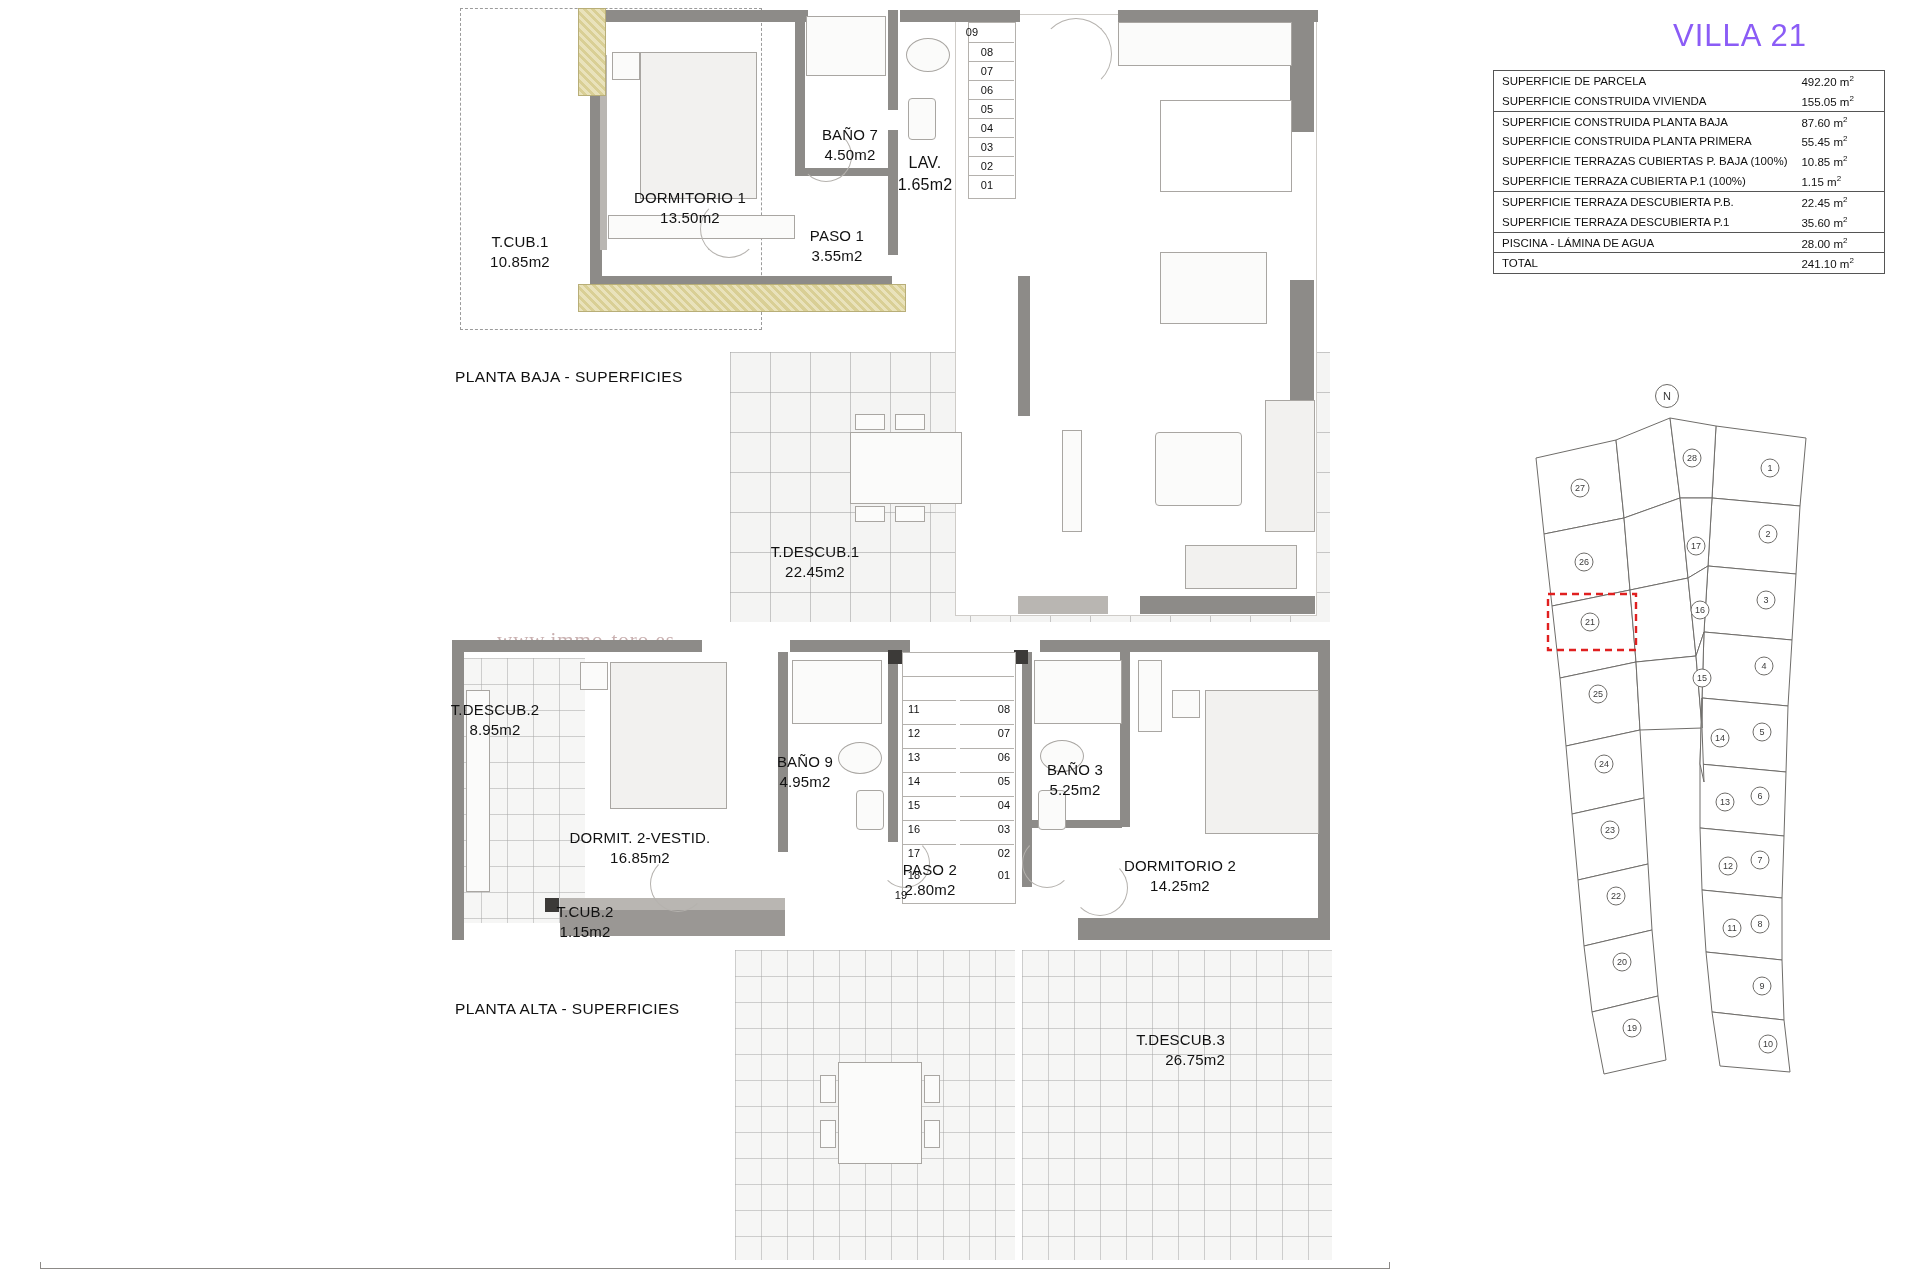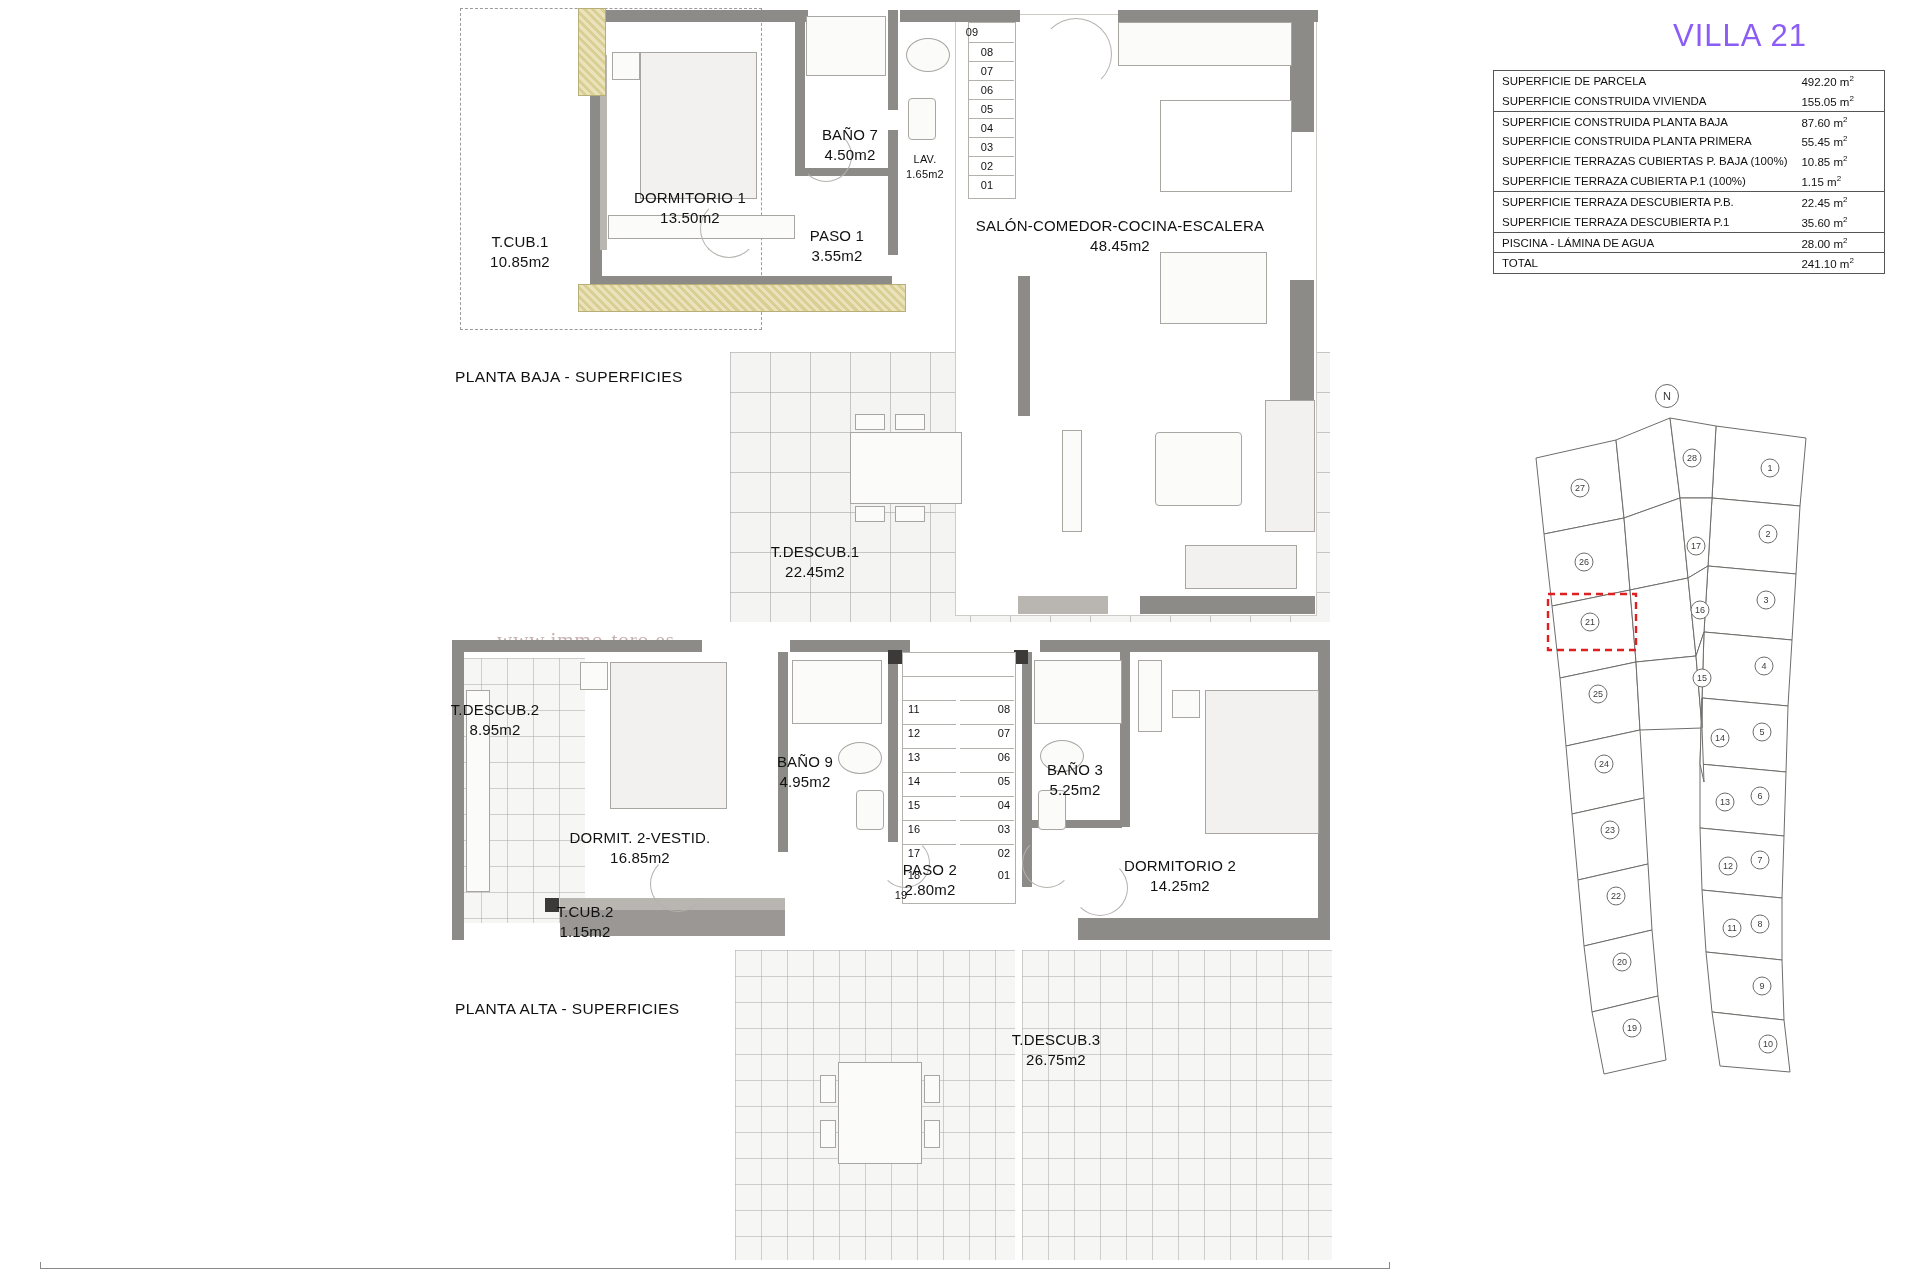--- a/index.html
+++ b/index.html
@@ -23,21 +23,21 @@
     position: absolute;
     text-align: center;
     font-size: 15px;
     letter-spacing: .2px;
     line-height: 1.35;
     white-space: nowrap;
     color: #111;
   }
   .lbl .t1 { display:block; }
   .lbl .t2 { display:block; }
-  .lbl.small { font-size: 11px; }
+  .lbl.small { font-size: 16px; }
   .lbl.tiny { font-size: 11px; }
 
   .wall {
     position: absolute;
     background: #8d8b88;
   }
   .wall.light { background: #b9b6b2; }
   .hatch-yellow {
     position: absolute;
     background: repeating-linear-gradient(45deg,#e9e2bb 0 3px,#d9cf95 3px 6px);
@@ -322,24 +322,20 @@
   <div class="lbl small" style="left:880px; top:152px; width:90px;">
     <span class="t1">LAV.</span>
     <span class="t2">1.65m2</span>
   </div>
 
   <div class="lbl" style="left:772px; top:226px; width:130px;">
     <span class="t1">PASO 1</span>
     <span class="t2">3.55m2</span>
   </div>
 
-  <div class="lbl" style="left:955px; top:216px; width:330px;">
-    <span class="t1">SALÓN-COMEDOR-COCINA-ESCALERA</span>
-    <span class="t2">48.45m2</span>
-  </div>
 
   <div class="lbl" style="left:440px; top:232px; width:160px;">
     <span class="t1">T.CUB.1</span>
     <span class="t2">10.85m2</span>
   </div>
 
   <div class="lbl" style="left:720px; top:542px; width:190px;">
     <span class="t1">T.DESCUB.1</span>
     <span class="t2">22.45m2</span>
   </div>
@@ -460,21 +456,21 @@
   <div class="lbl" style="left:1070px; top:856px; width:220px;">
     <span class="t1">DORMITORIO 2</span>
     <span class="t2">14.25m2</span>
   </div>
 
   <div class="lbl" style="left:505px; top:902px; width:160px;">
     <span class="t1">T.CUB.2</span>
     <span class="t2">1.15m2</span>
   </div>
 
-  <div class="lbl" style="left:946px; top:1030px; width:220px;">
+  <div class="lbl" style="left:1005px; top:1030px; width:220px;text-align:right;">
     <span class="t1">T.DESCUB.3</span>
     <span class="t2">26.75m2</span>
   </div>
 
   <div class="caption" style="left:455px; top:1000px;">PLANTA ALTA - SUPERFICIES</div>
 
   <div class="north">N</div>
 
   <div class="plot-map">
     <svg width="350" height="700" viewBox="0 0 350 700" xmlns="http://www.w3.org/2000/svg">

